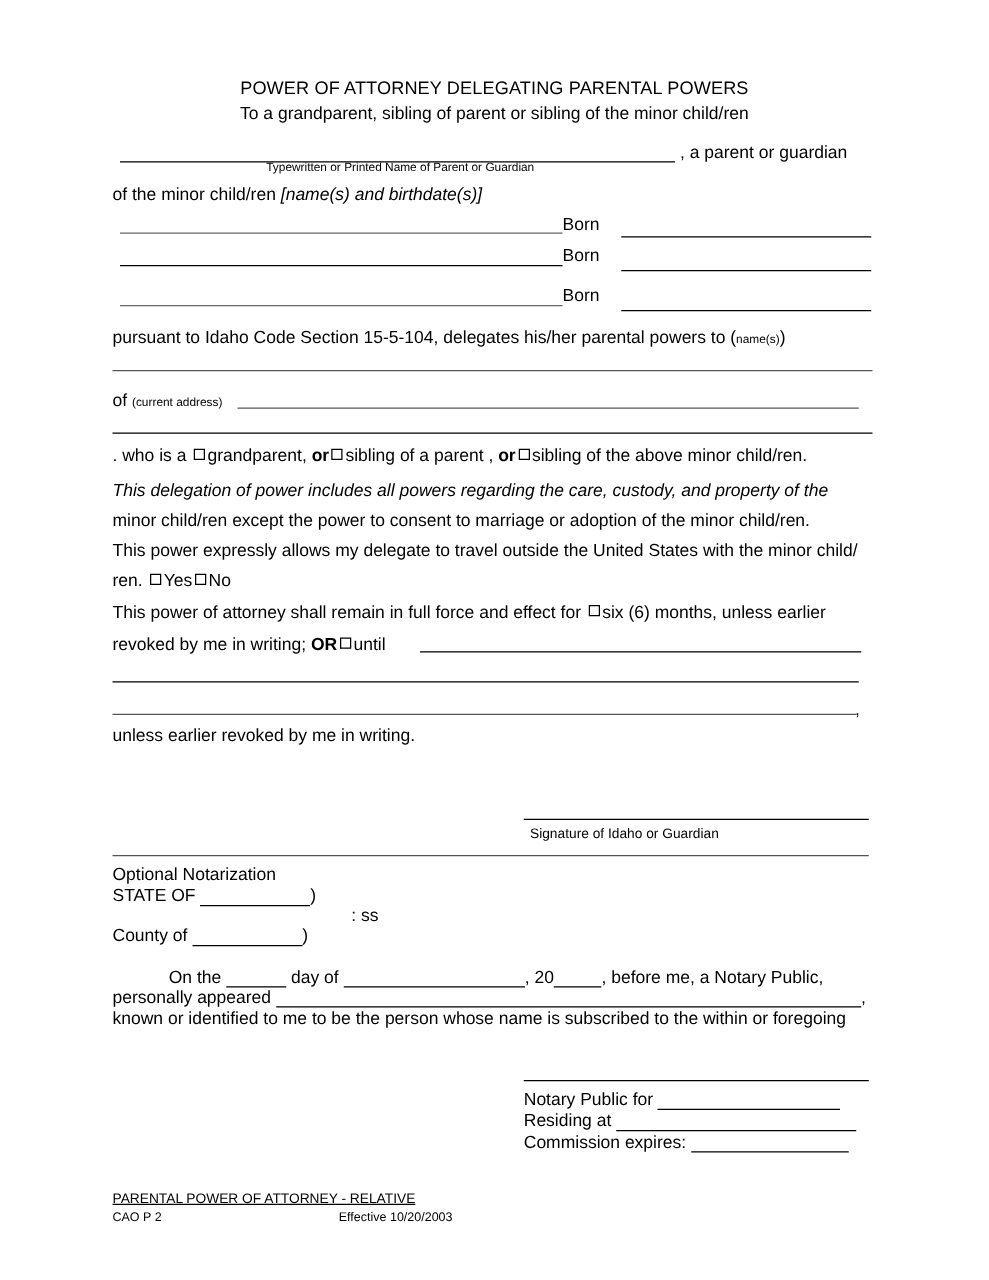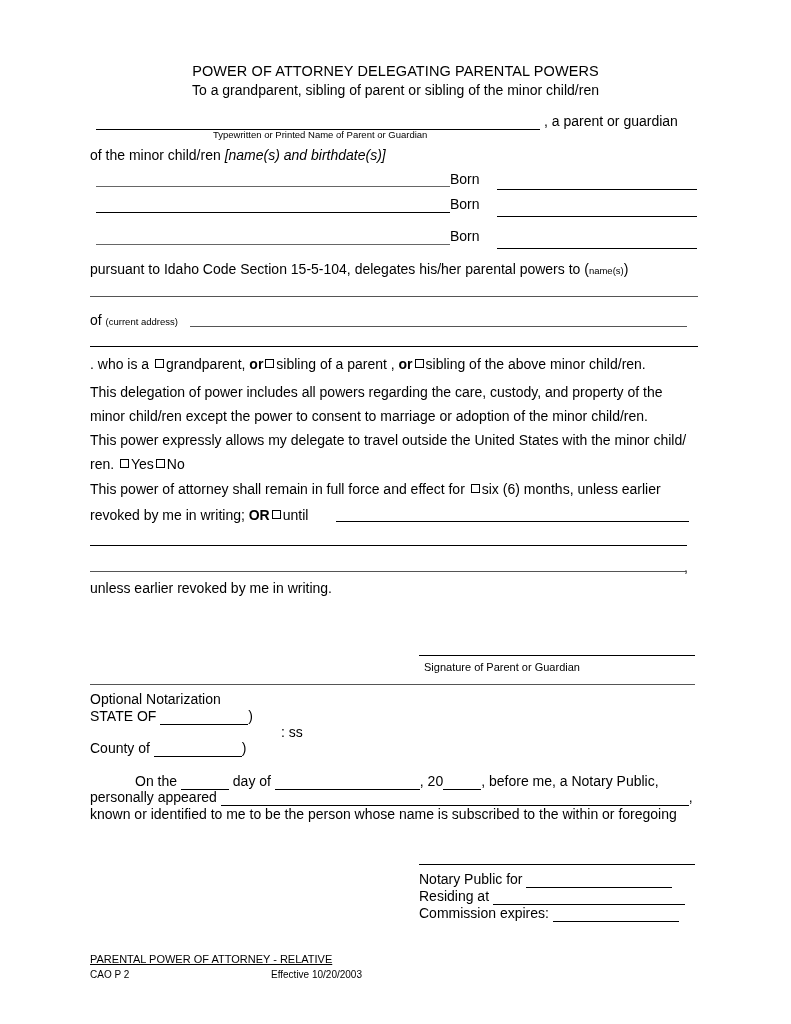--- a/index.html
+++ b/index.html
@@ -116,42 +116,42 @@
   </div>
   <div class="rule thin" style="left:190px; top:326px; width:497px;"></div>
   <div class="rule" style="left:90px; top:346px; width:608px;"></div>
 
   <div class="txt" style="left:90px; top:356px;">
     <span>. who is a </span><span class="cb"></span><span>grandparent,</span>
     <span class="bold">or</span><span class="cb"></span><span>sibling of a parent ,</span>
     <span class="bold">or</span><span class="cb"></span><span>sibling of the above minor child/ren.</span>
   </div>
 
-  <div class="txt" style="left:90px; top:384px;">This delegation of power includes all powers regarding the care, custody, and property of the</div>
+  <div class="txt" style="left:90px; top:384px;font-style:italic;">This delegation of power includes all powers regarding the care, custody, and property of the</div>
   <div class="txt" style="left:90px; top:432px;">This power expressly allows my delegate to travel outside the United States with the minor child/</div>
   <div class="txt" style="left:90px; top:408px;">minor child/ren except the power to consent to marriage or adoption of the minor child/ren.</div>
   <div class="txt" style="left:90px; top:456px;">
     <span>ren.</span>
     <span class="cb"></span><span>Yes</span><span class="cb"></span><span>No</span>
   </div>
 
   <div class="txt" style="left:90px; top:481px;">
     <span>This power of attorney shall remain in full force and effect for </span><span class="cb"></span><span>six (6) months, unless earlier</span>
   </div>
   <div class="txt" style="left:90px; top:507px;">
     <span>revoked by me in writing; </span><span class="bold">OR</span><span class="cb"></span><span>until</span>
   </div>
   <div class="rule" style="left:336px; top:521px; width:353px;"></div>
   <div class="rule" style="left:90px; top:545px; width:597px;"></div>
   <div class="rule thin" style="left:90px; top:571px; width:595px;"></div>
   <div class="txt" style="left:684px; top:559px;">,</div>
   <div class="txt" style="left:90px; top:580px;">unless earlier revoked by me in writing.</div>
 
   <div class="rule" style="left:419px; top:655px; width:276px;"></div>
-  <div class="tiny" style="left:424px; top:661px; font-size:11px;">Signature of Parent or Guardian</div>
+  <div class="tiny" style="left:424px; top:661px; font-size:11px;">Signature of Idaho or Guardian</div>
 
   <div class="rule thin" style="left:90px; top:684px; width:605px;"></div>
 
   <div class="txt" style="left:90px; top:691px;">Optional Notarization</div>
 
   <div class="txt" style="left:90px; top:708px;">
     <span>STATE OF</span>
     <span class="ul-fill" style="width:88px;"></span><span>)</span>
   </div>
 

